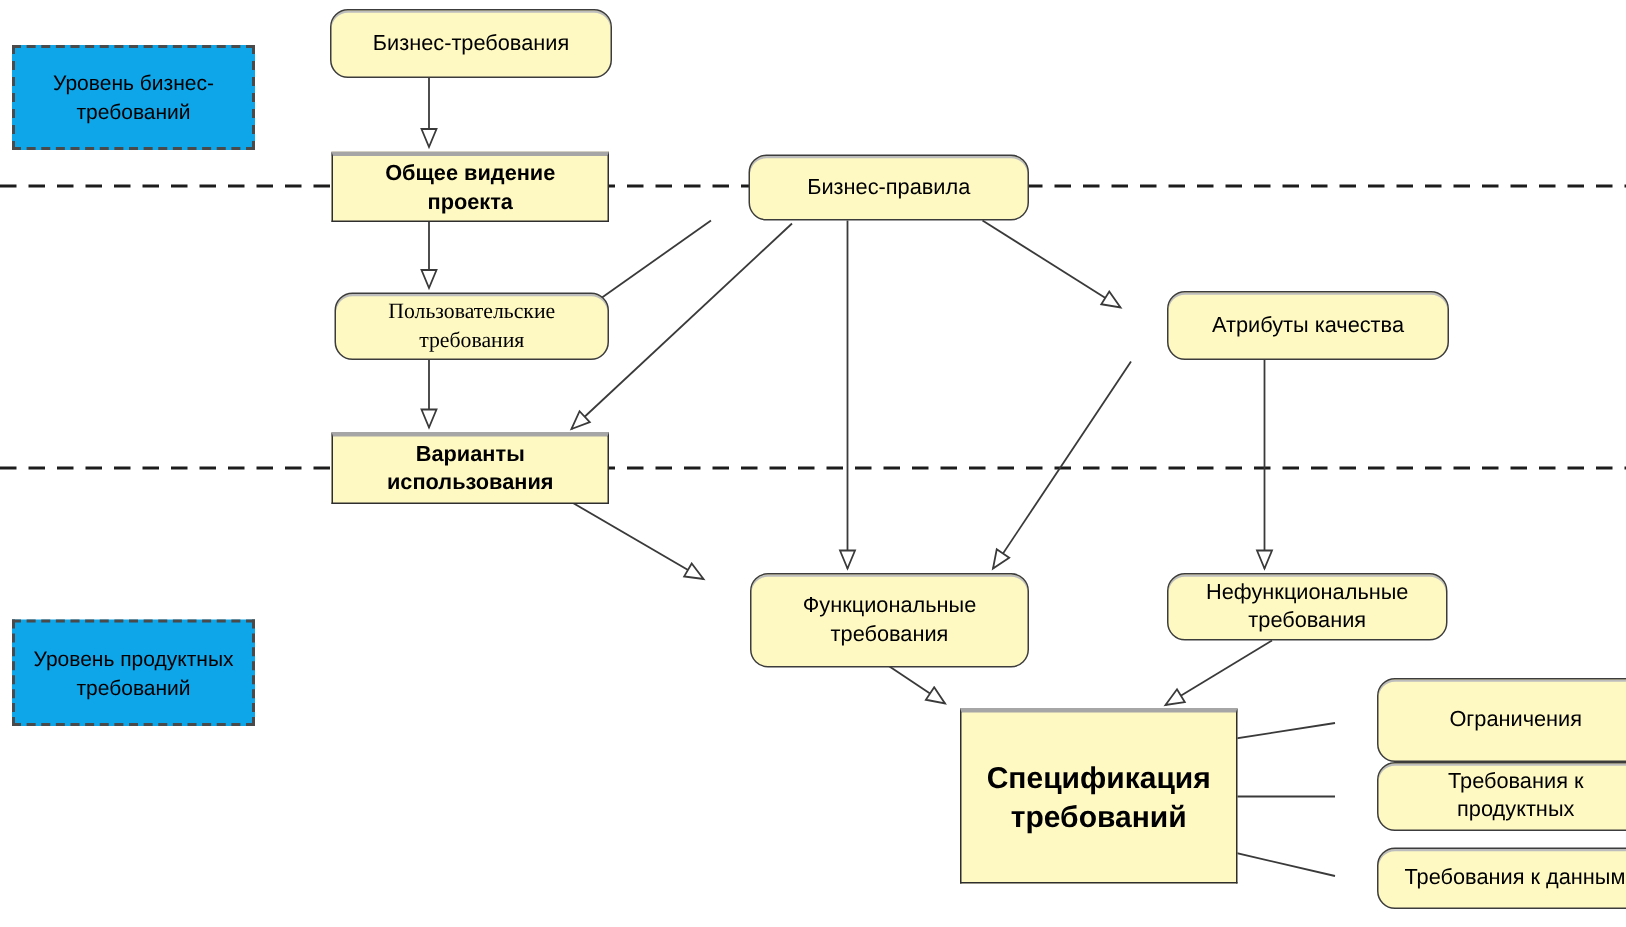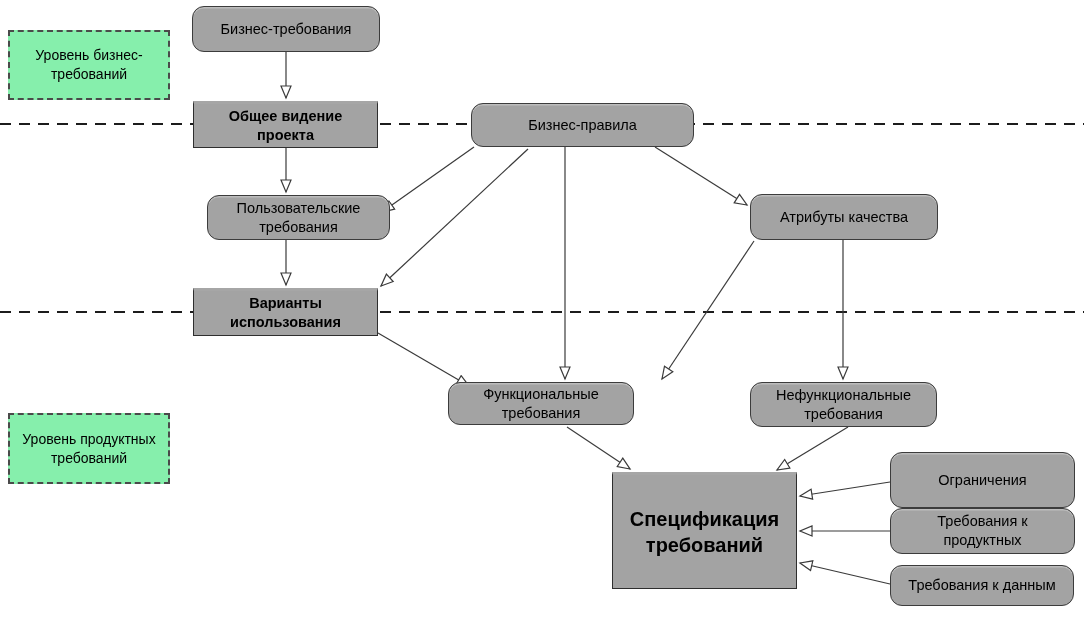--- a/index.html
+++ b/index.html
@@ -25,30 +25,31 @@
     fill: none;
   }
   svg.edge-layer line.separator {
     stroke: #1c1c1c;
     stroke-width: 2;
     stroke-dasharray: 11 8;
   }
 
   .node {
     position: absolute;
-    background: #a3a3a3;
+    background: #fef9c3;
     border: 1.4px solid #3c3c3c;
     display: flex;
     align-items: center;
     justify-content: center;
     text-align: center;
     font-size: 14.5px;
     line-height: 1.28;
     color: #000000;
     padding: 2px 6px;
+    margin-left: 28px;
   }
   .node.rounded {
     border-radius: 12px;
     box-shadow: inset 0 1.5px 0 #bdbdbd;
   }
   .node.rect {
     font-weight: bold;
     border: 1.2px solid #2e2e2e;
     border-top: 3px solid #a6a6a6;
   }
@@ -62,21 +63,21 @@
   .level-label {
     position: absolute;
     border: 2px dashed #4a4a4a;
     display: flex;
     align-items: center;
     justify-content: flex-end;
     text-align: center;
     font-size: 14px;
     line-height: 1.35;
     color: #000000;
-    background: #86efac;
+    background: #0ea5e9;
     padding: 4px 8px;
   }
 </style>
 </head>
 <body>
 
 <div class="canvas">
 
   <svg class="edge-layer" width="1084" height="618" viewBox="0 0 1084 618" xmlns="http://www.w3.org/2000/svg">
     <defs>
@@ -113,37 +114,37 @@
   </div>
 
   <div class="node rounded" style="left:192px; top:6px; width:188px; height:46px;">
     <span>Бизнес-требования</span>
   </div>
 
   <div class="node rect" style="left:193px; top:101px; width:185px; height:47px;">
     <span>Общее видение проекта</span>
   </div>
 
-  <div class="node rounded" style="left:471px; top:103px; width:223px; height:44px;">
+  <div class="node rounded" style="left:471px; top:103px; width:187px; height:44px;">
     <span>Бизнес-правила</span>
   </div>
 
-  <div class="node rounded" style="left:207px; top:195px; width:183px; height:45px;">
+  <div class="node rounded" style="left:195px; top:195px; width:183px; height:45px;font-family:Liberation Serif, serif;">
     <span>Пользовательские требования</span>
   </div>
 
   <div class="node rect" style="left:193px; top:288px; width:185px; height:48px;">
     <span>Варианты использования</span>
   </div>
 
   <div class="node rounded" style="left:750px; top:194px; width:188px; height:46px;">
     <span>Атрибуты качества</span>
   </div>
 
-  <div class="node rounded" style="left:448px; top:382px; width:186px; height:43px;">
+  <div class="node rounded" style="left:472px; top:382px; width:186px; height:63px;">
     <span>Функциональные требования</span>
   </div>
 
   <div class="node rounded" style="left:750px; top:382px; width:187px; height:45px;">
     <span>Нефункциональные требования</span>
   </div>
 
   <div class="node rect spec" style="left:612px; top:472px; width:185px; height:117px;">
     <span>Спецификация требований</span>
   </div>

